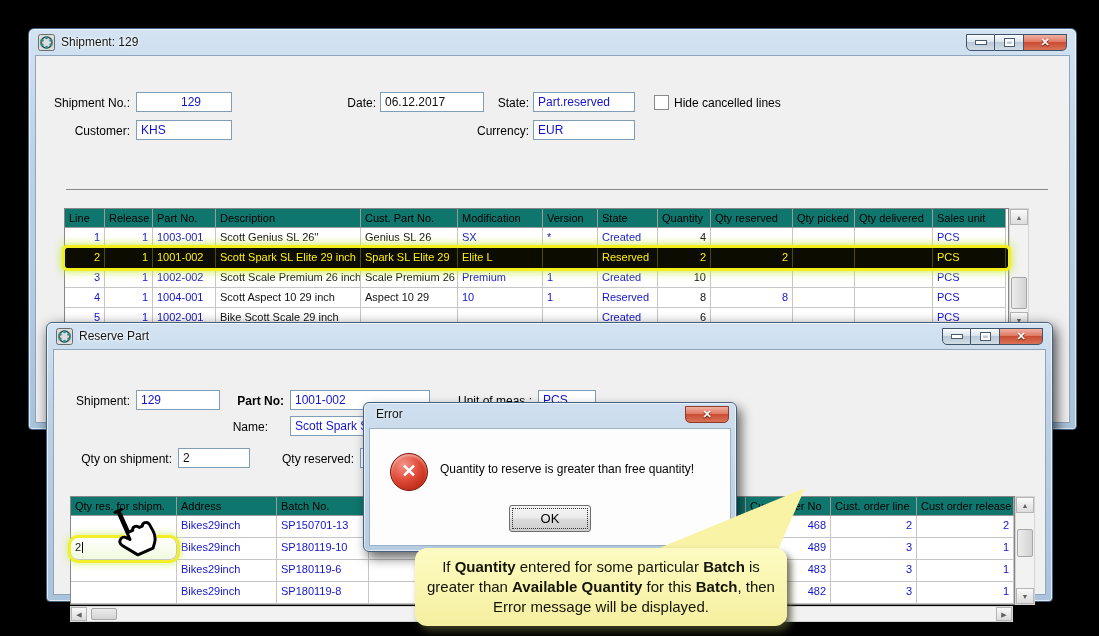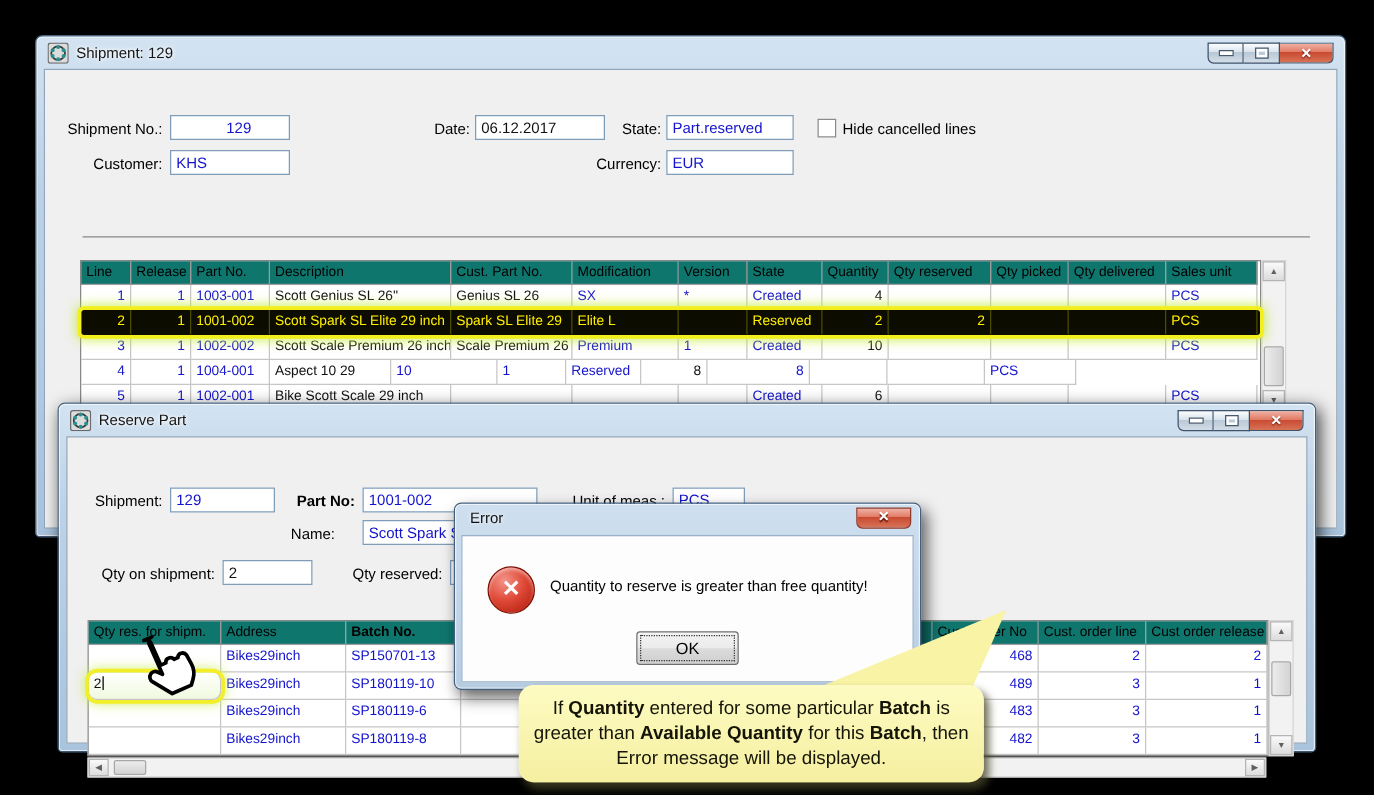--- a/index.html
+++ b/index.html
@@ -211,20 +211,21 @@
             <div class="gcell black" style="width: 53px; height: 20px; text-align: right;">10</div>
             <div class="gcell blue" style="width: 82px; height: 20px; text-align: right;"></div>
             <div class="gcell black" style="width: 62px; height: 20px; text-align: right;"></div>
             <div class="gcell black" style="width: 78px; height: 20px; text-align: right;"></div>
             <div class="gcell blue" style="width: 73px; height: 20px; text-align: left;">PCS</div>
           </div>
           <div class="grid-row">
             <div class="gcell blue" style="width: 40px; height: 20px; text-align: right;">4</div>
             <div class="gcell blue" style="width: 48px; height: 20px; text-align: right;">1</div>
             <div class="gcell blue" style="width: 63px; height: 20px; text-align: left;">1004-001</div>
+            <div class="gcell black" style="width: 145px; height: 20px; text-align: left;">Scott Aspect 10 29 inch</div>
             <div class="gcell black" style="width: 97px; height: 20px; text-align: left;">Aspect 10 29</div>
             <div class="gcell blue" style="width: 85px; height: 20px; text-align: left;">10</div>
             <div class="gcell blue" style="width: 55px; height: 20px; text-align: left;">1</div>
             <div class="gcell blue" style="width: 60px; height: 20px; text-align: left;">Reserved</div>
             <div class="gcell black" style="width: 53px; height: 20px; text-align: right;">8</div>
             <div class="gcell blue" style="width: 82px; height: 20px; text-align: right;">8</div>
             <div class="gcell black" style="width: 62px; height: 20px; text-align: right;"></div>
             <div class="gcell black" style="width: 78px; height: 20px; text-align: right;"></div>
             <div class="gcell blue" style="width: 73px; height: 20px; text-align: left;">PCS</div>
           </div>
@@ -289,21 +290,21 @@
       <div class="tb" style="left:236px; top:66px; width:186px;">Scott Spark SL Elite 29 inch</div>
       <span class="lbl" style="left:14px; top:102px; width:104px;">Qty on shipment:</span>
       <div class="tb dark" style="left:124px; top:98px; width:72px;">2</div>
       <span class="lbl" style="left:216px; top:102px; width:84px;">Qty reserved:</span>
       <div class="tb" style="left:306px; top:98px; width:76px;">0</div>
 
       <div class="grid" id="batch-grid" style="left:16px; top:146px; width:943px;">
           <div class="grid-head">
             <div class="gcell ghead" style="width: 106px; height: 19px;">Qty res. for shipm.</div>
             <div class="gcell ghead" style="width: 100px; height: 19px;">Address</div>
-            <div class="gcell ghead" style="width: 92px; height: 19px; font-weight: bold;">Batch No.</div>
+            <div class="gcell ghead" style="width: 92px; height: 19px;">Batch No.</div>
             <div class="gcell ghead" style="width: 377px; height: 19px;">Qty</div>
             <div class="gcell ghead" style="width: 85px; height: 19px;">Cust. order No</div>
             <div class="gcell ghead" style="width: 86px; height: 19px;">Cust. order line</div>
             <div class="gcell ghead" style="width: 97px; height: 19px;">Cust order release</div>
           </div>
           <div class="grid-row">
             <div class="gcell black" style="width: 106px; height: 22px; text-align: left;"></div>
             <div class="gcell blue" style="width: 100px; height: 22px; text-align: left;">Bikes29inch</div>
             <div class="gcell blue" style="width: 92px; height: 22px; text-align: left;">SP150701-13</div>
             <div class="gcell black" style="width: 377px; height: 22px; text-align: left;"></div>

